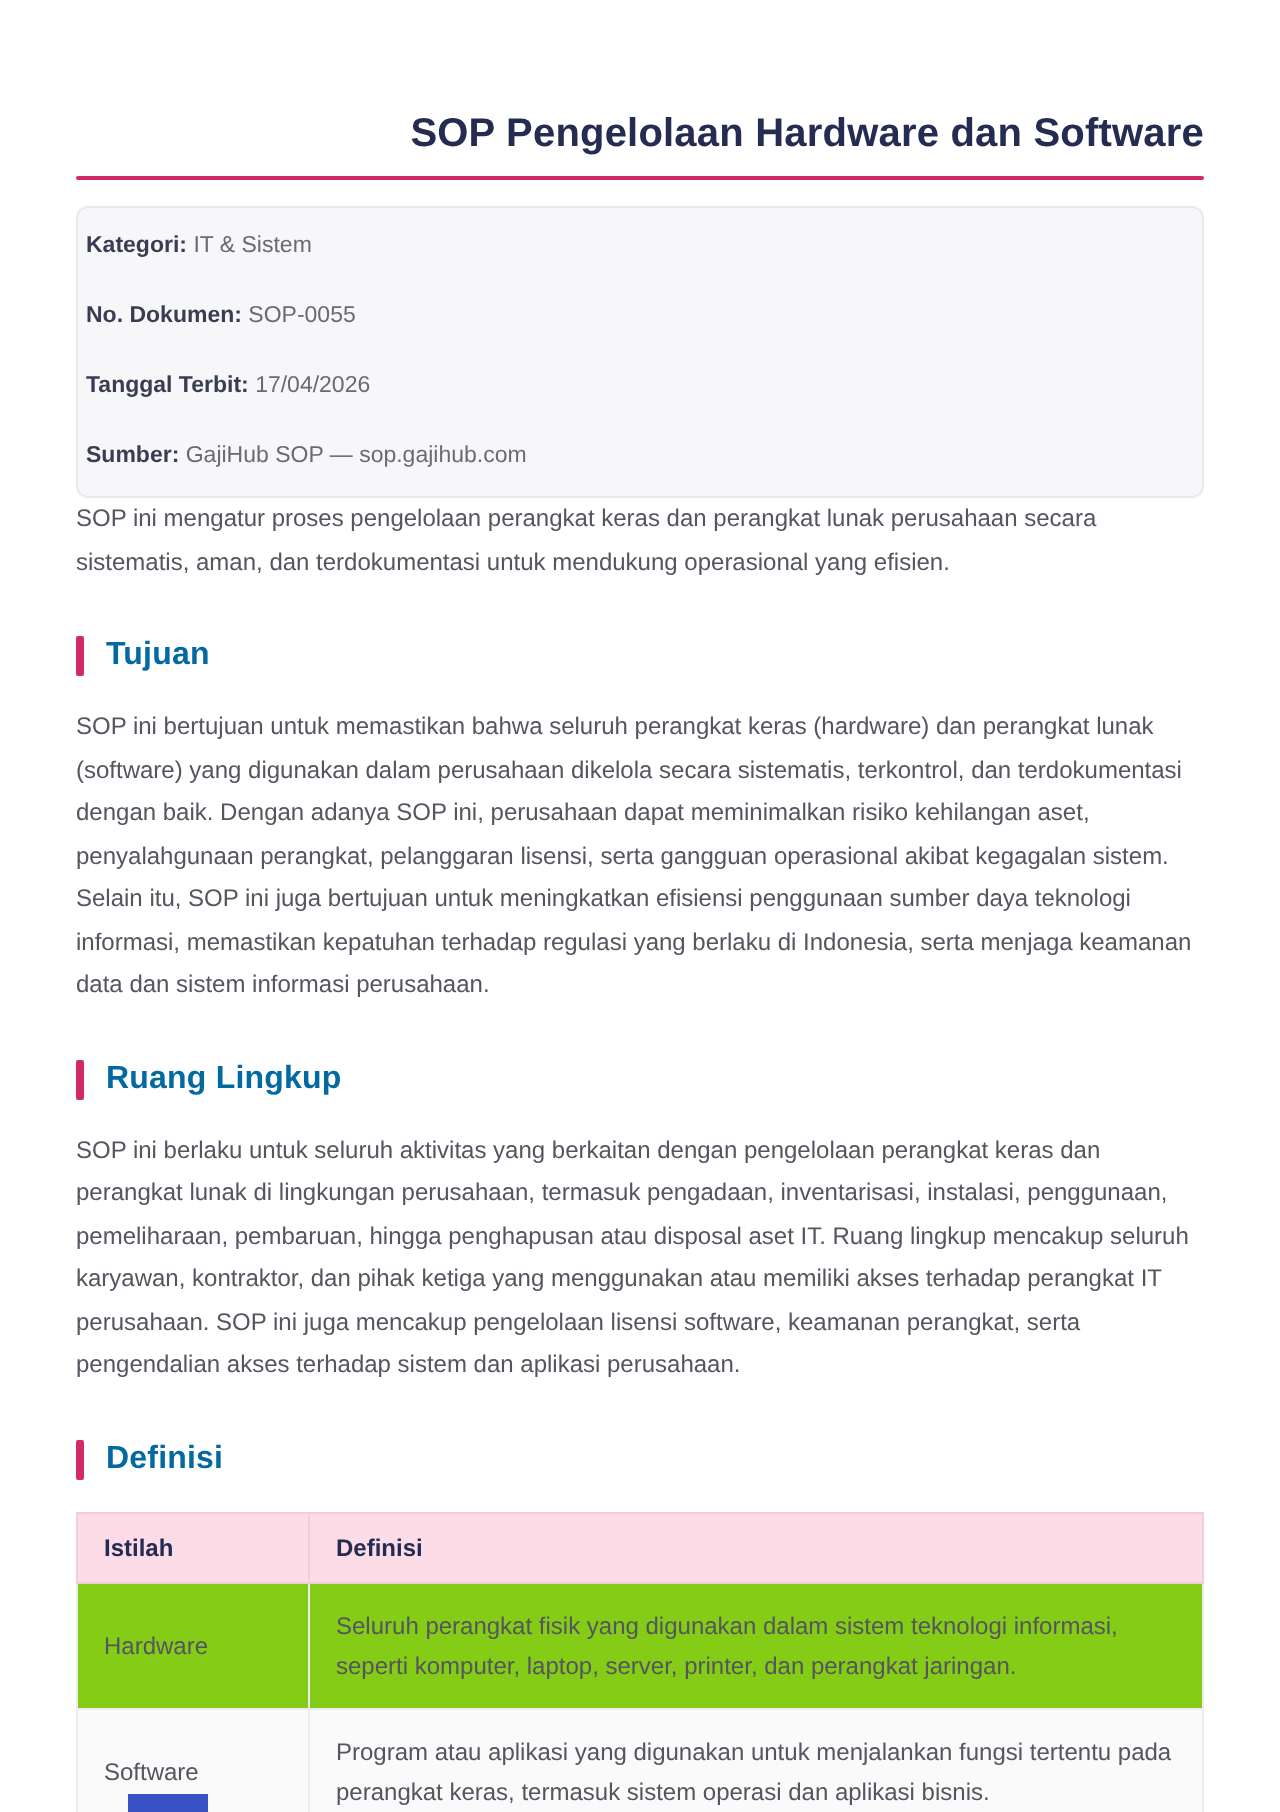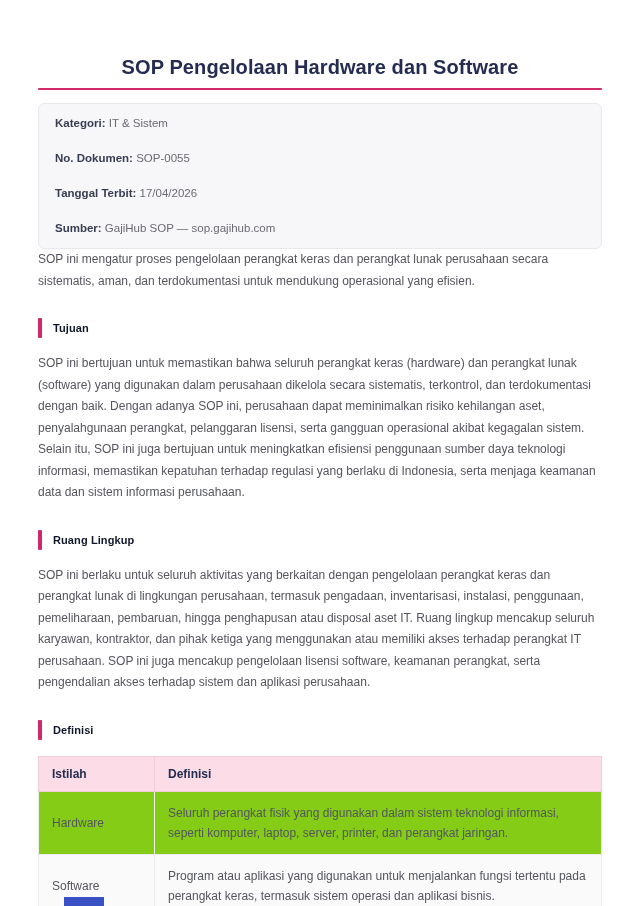--- a/index.html
+++ b/index.html
@@ -7,40 +7,40 @@
   body {
     background: #ffffff;
     font-family: "Liberation Sans", "DejaVu Sans", sans-serif;
     position: relative;
     overflow: hidden;
   }
   .page { padding: 0 38px; }
 
   .title {
     padding-top: 54px;
-    text-align: center;
+    text-align: right;
     font-size: 20px;
     font-weight: bold;
     color: #252c52;
     letter-spacing: 0.1px;
     line-height: 26px;
   }
   .title-rule {
     margin-top: 8px;
     height: 2px;
     background: #d22a68;
     border-radius: 1px;
   }
 
   .meta-box {
     margin-top: 13px;
     background: #f7f7f9;
     border: 1px solid #e9e9ed;
     border-radius: 6px;
-    padding: 11px 16px;
+    padding: 11px 4px;
   }
   .meta-line { font-size: 11.5px; line-height: 17px; margin-top: 18px; }
   .meta-line:first-child { margin-top: 0; }
   .meta-label { font-weight: bold; color: #383d52; }
   .meta-value { color: #6a6a73; }
 
   .body-text {
     font-size: 12px;
     line-height: 21.5px;
     color: #54555e;
@@ -53,23 +53,23 @@
   }
   .section-heading .bar {
     width: 4px;
     height: 20px;
     background: #d22a68;
     border-radius: 1px;
     margin-right: 11px;
     flex: 0 0 auto;
   }
   .section-heading h2 {
-    font-size: 11px;
+    font-size: 16px;
     font-weight: bold;
-    color: #0f172a;
+    color: #0369a1;
     letter-spacing: 0.1px;
   }
   .body-text.after-heading { margin-top: 15px; }
 
   table.def-table {
     margin-top: 16px;
     width: 100%;
     border-collapse: collapse;
     table-layout: fixed;
   }

